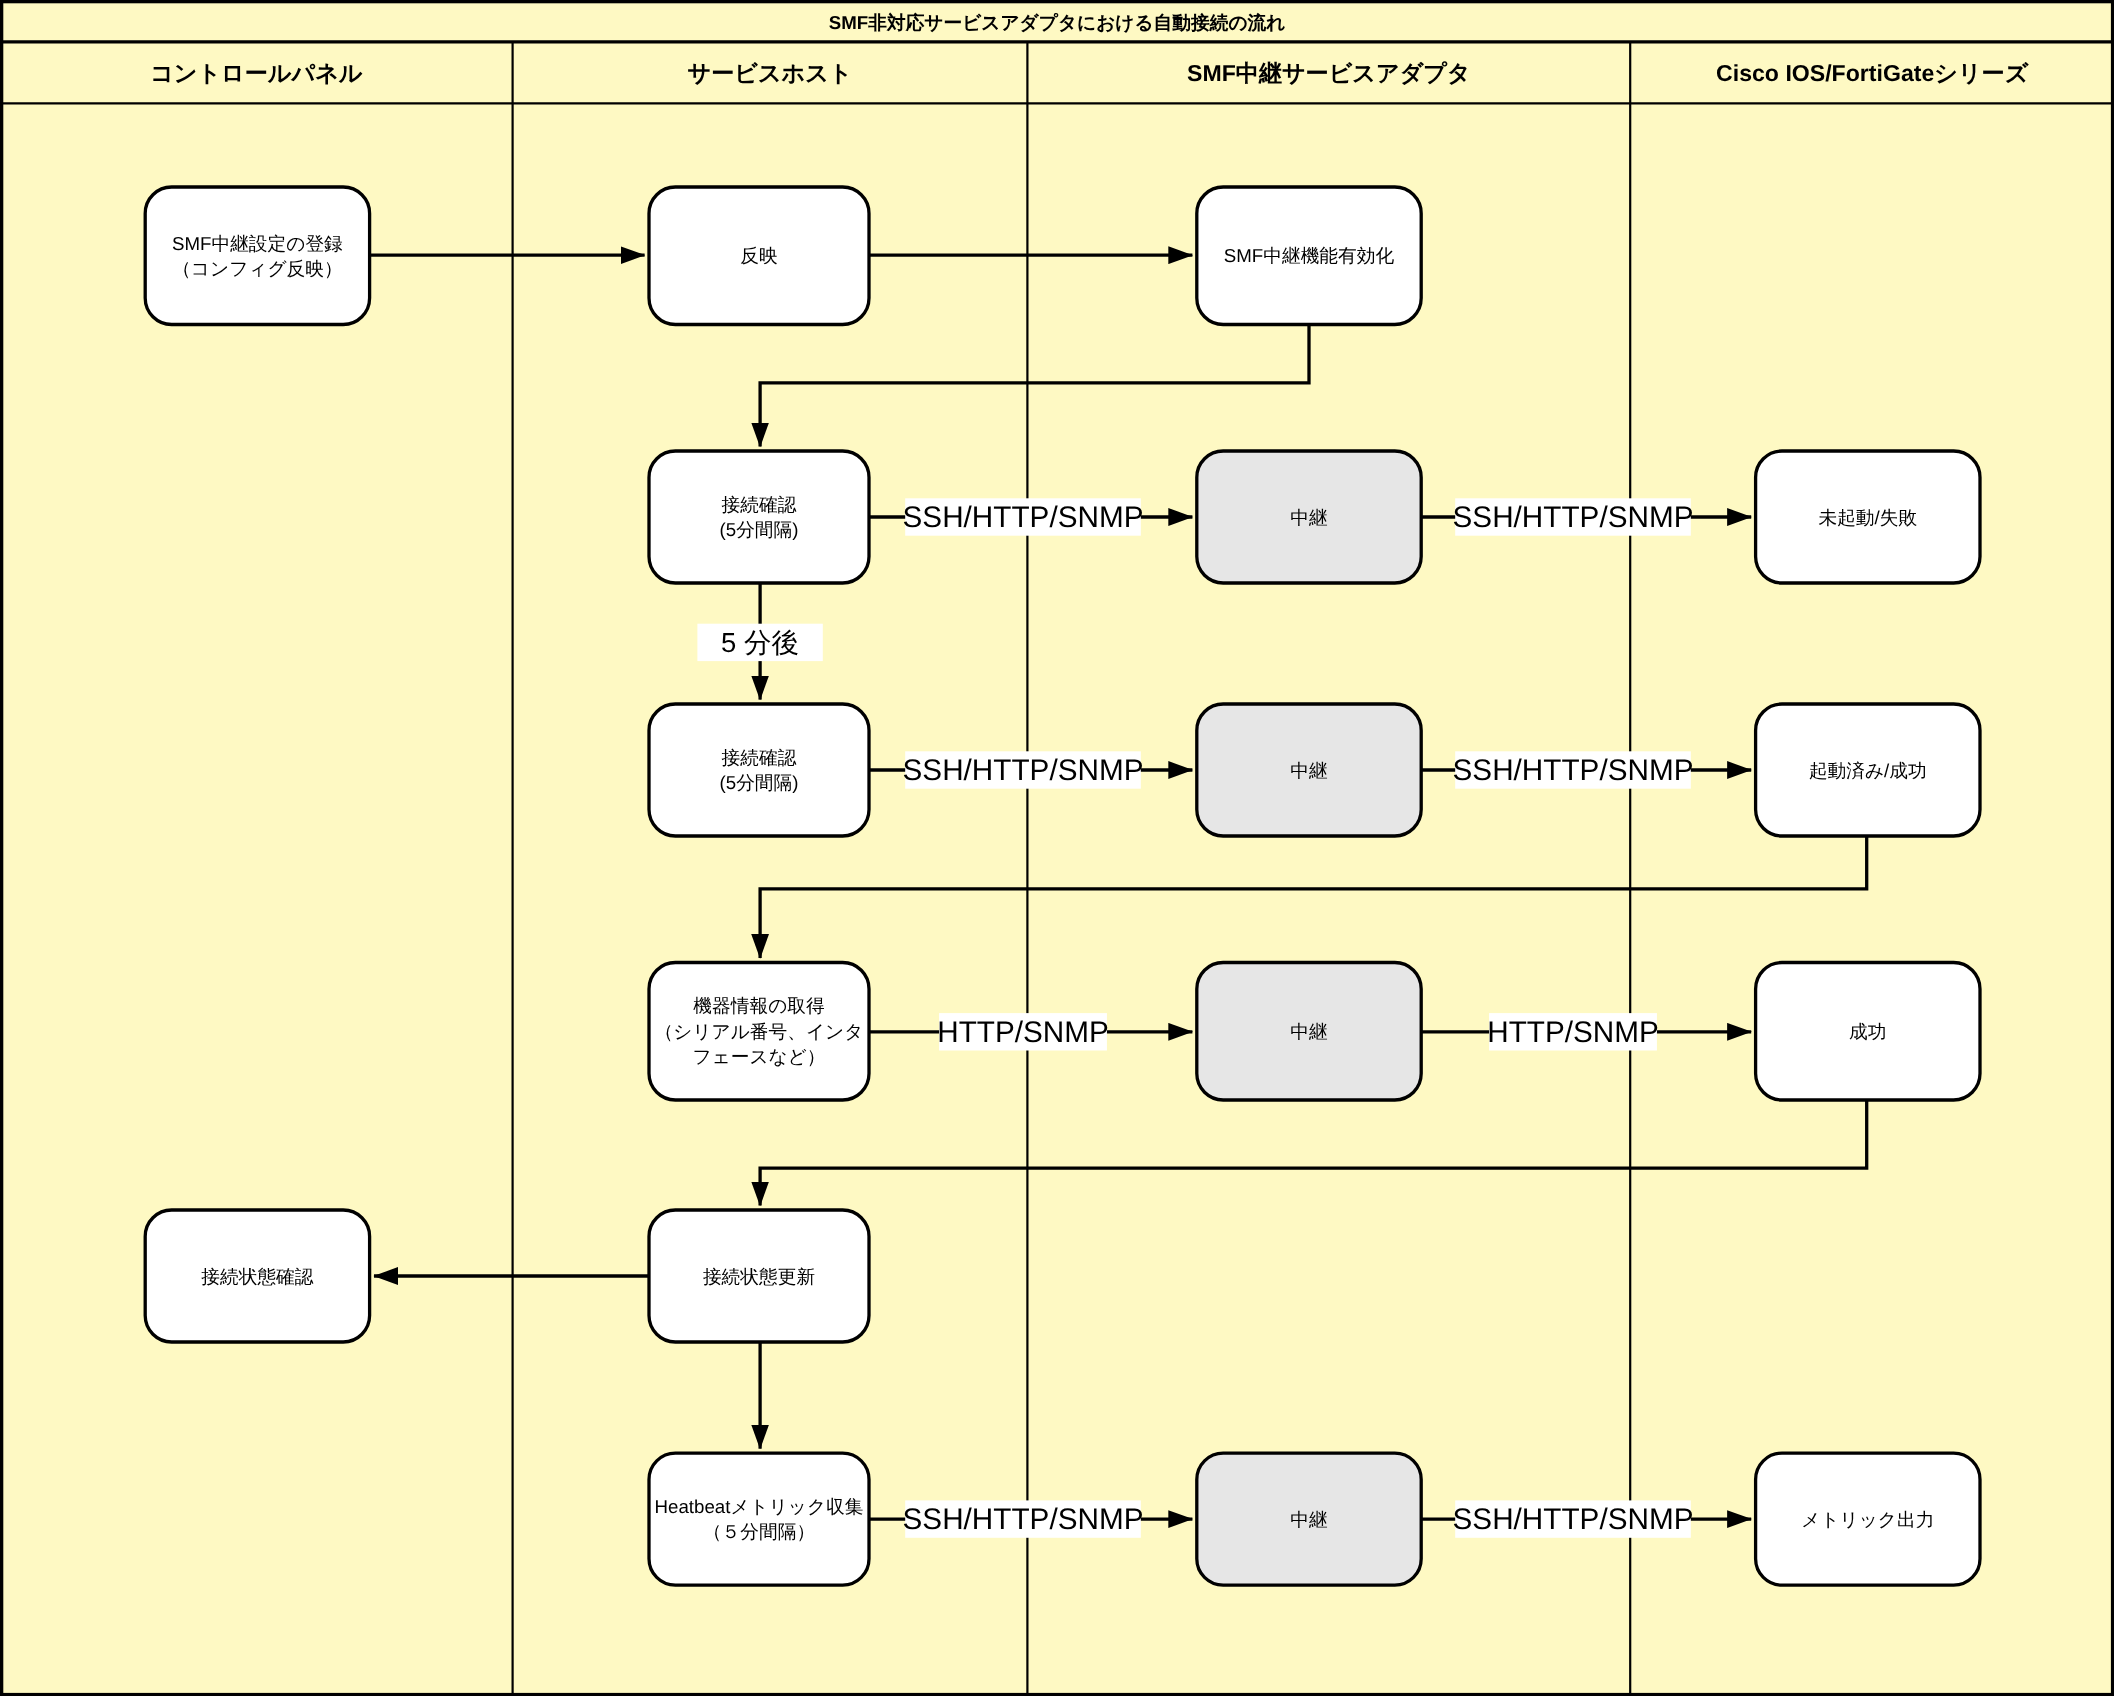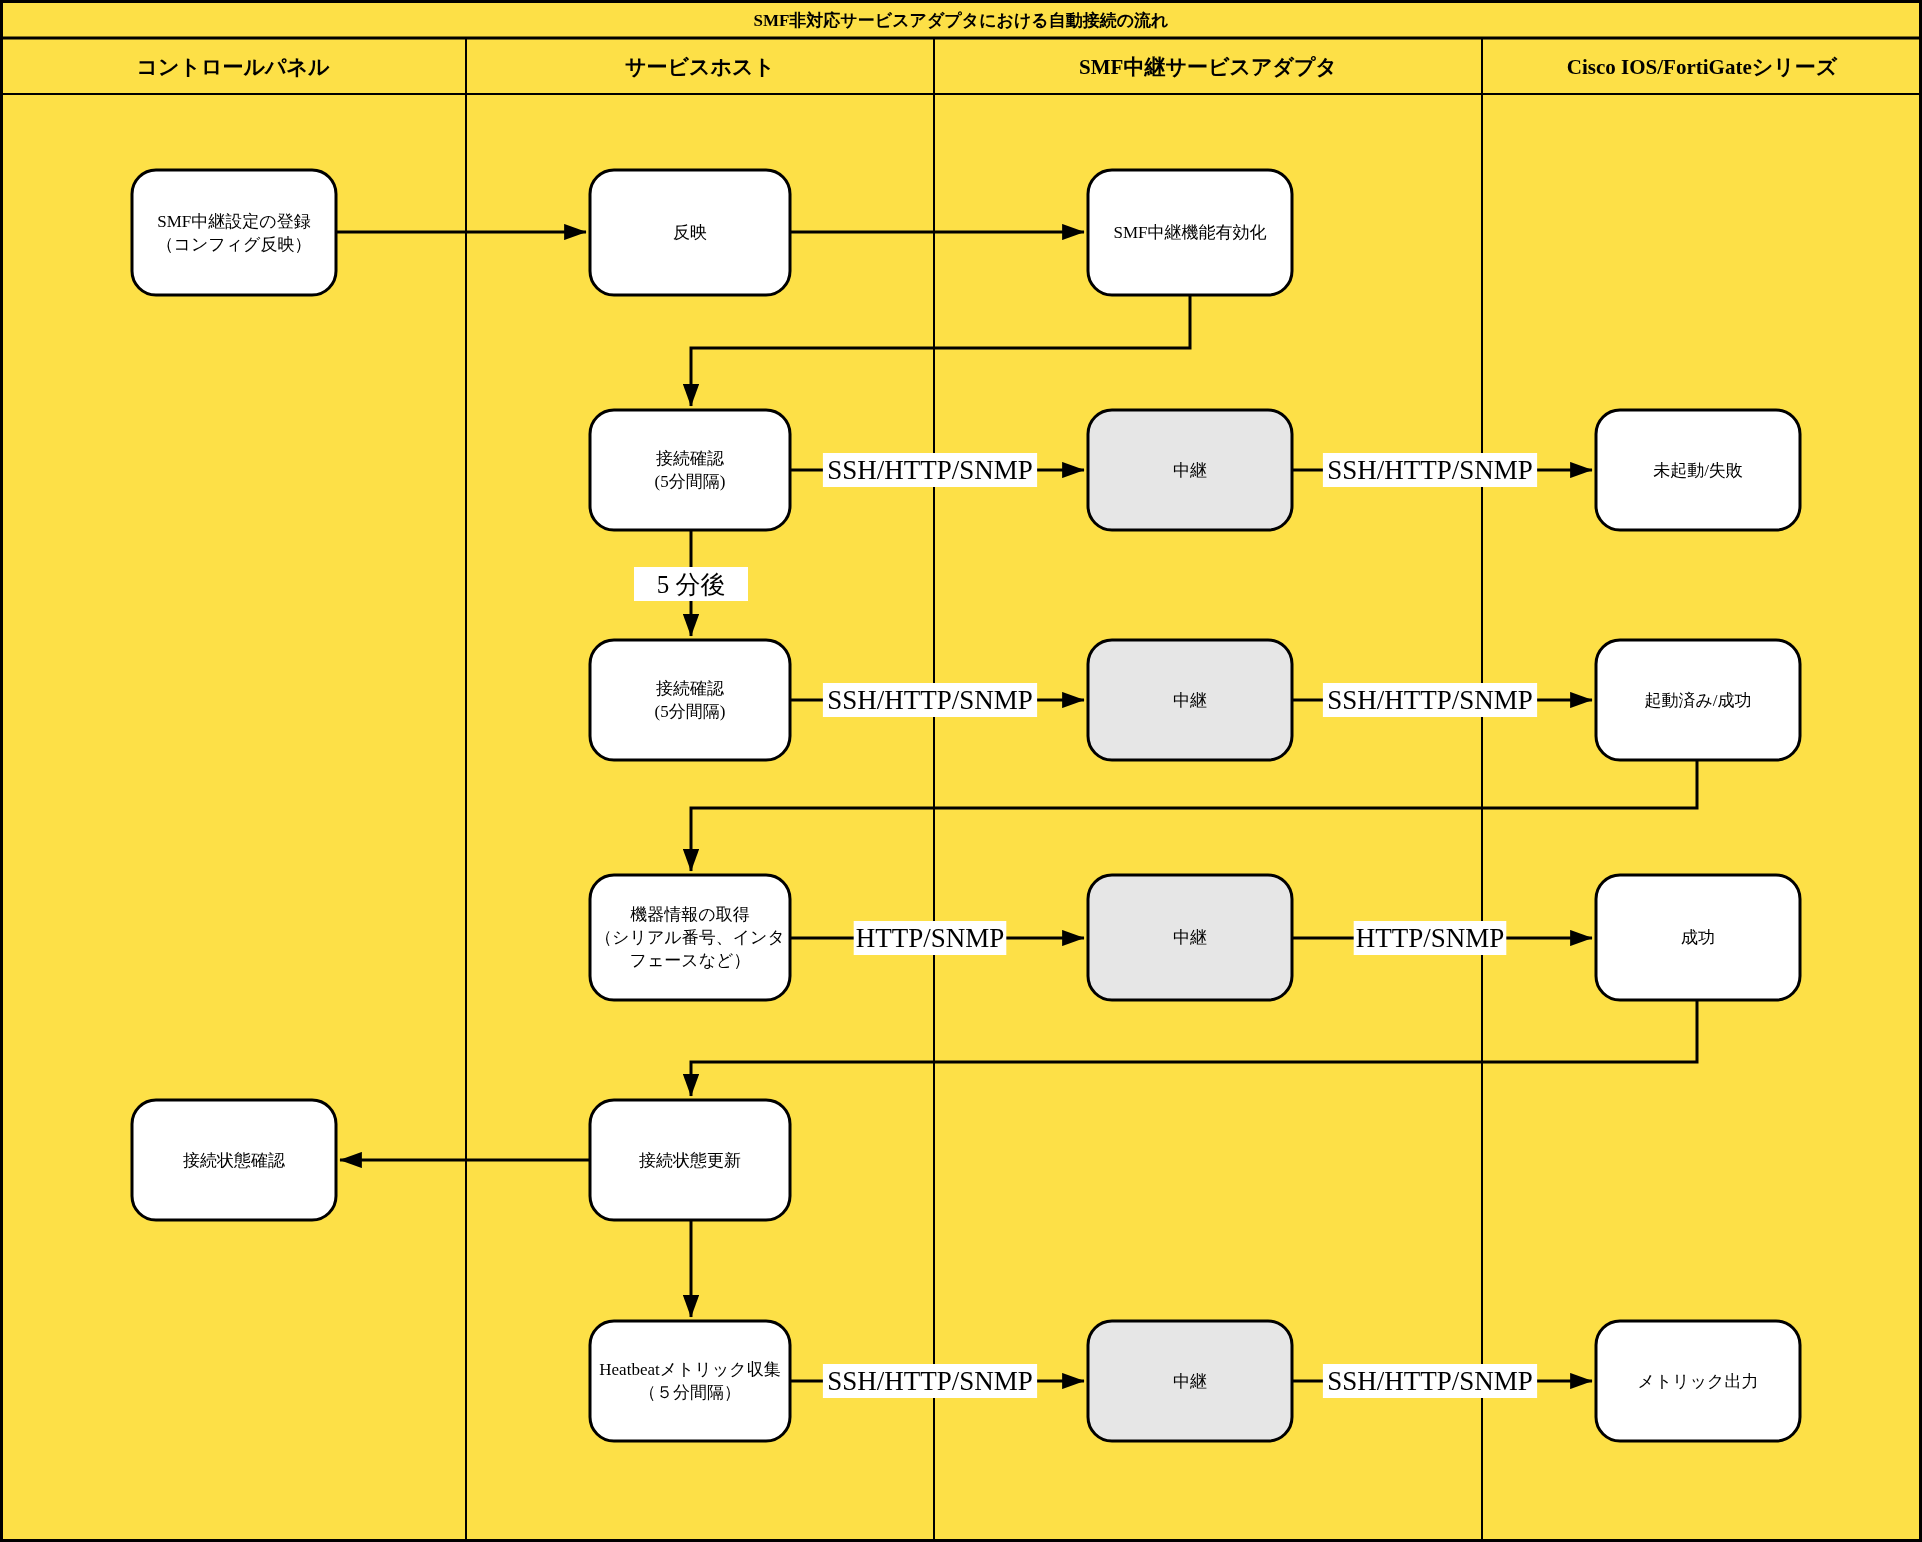--- a/index.html
+++ b/index.html
@@ -1,17 +1,17 @@
 <!DOCTYPE html>
 <html><head>
 <meta charset="utf-8">
 <style>
   html,body{margin:0;padding:0;background:#ffffff;}
   body{font-family:"Liberation Sans", sans-serif;}
-  #stage{position:relative;width:1922px;height:1542px;background:#fde047;overflow:hidden;font-family:Liberation Serif, serif;}
+  #stage{position:relative;width:1922px;height:1542px;background:#fef9c3;overflow:hidden;}
   svg{display:block;}
   text{fill:#000;}
   .title-text{font-size:17px;font-weight:bold;}
   .lane-header{font-size:21px;font-weight:bold;}
   .node-label{font-size:17px;}
   .edge-label{font-size:27px;}
   .edge-label-small{font-size:25px;}
 </style>
 </head>
 <body>

